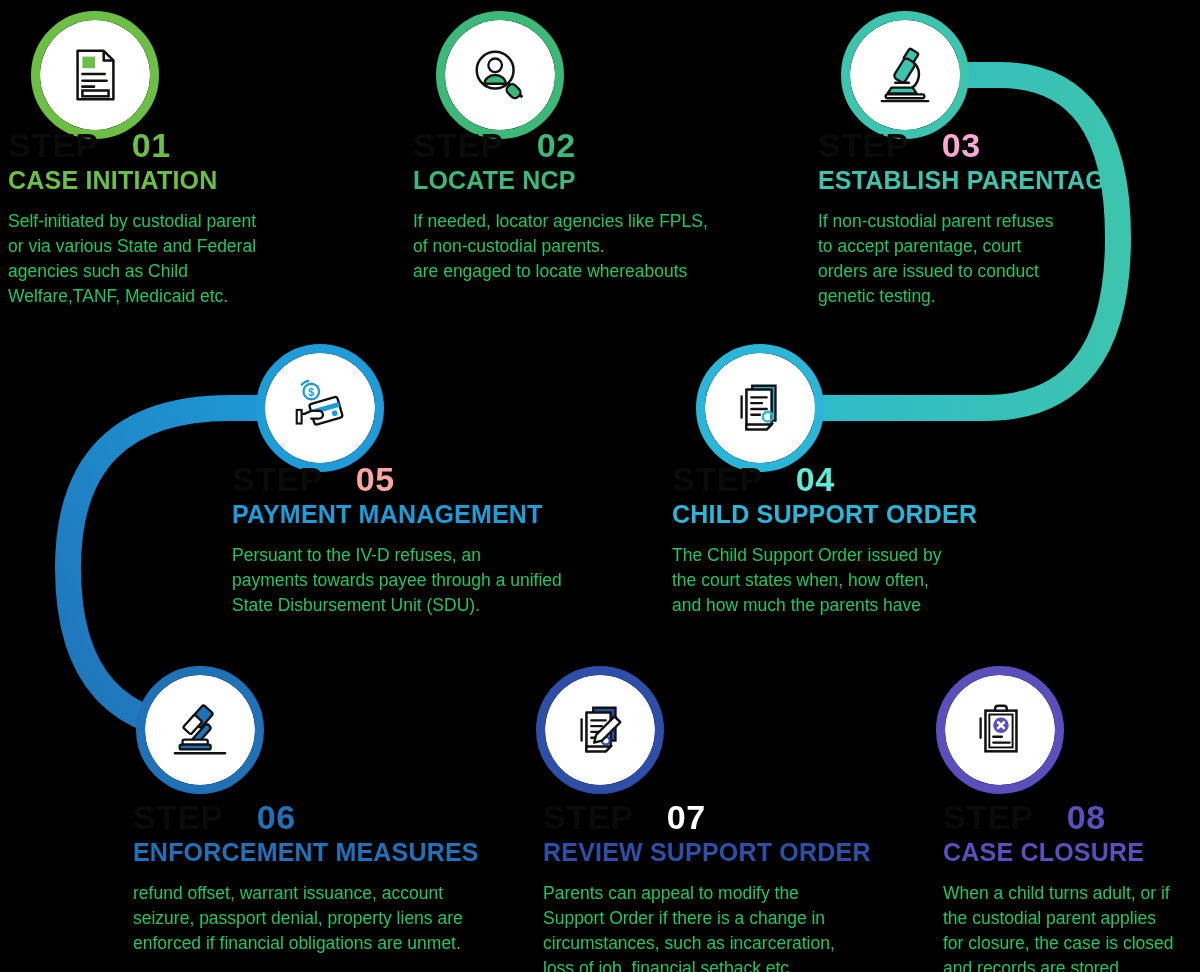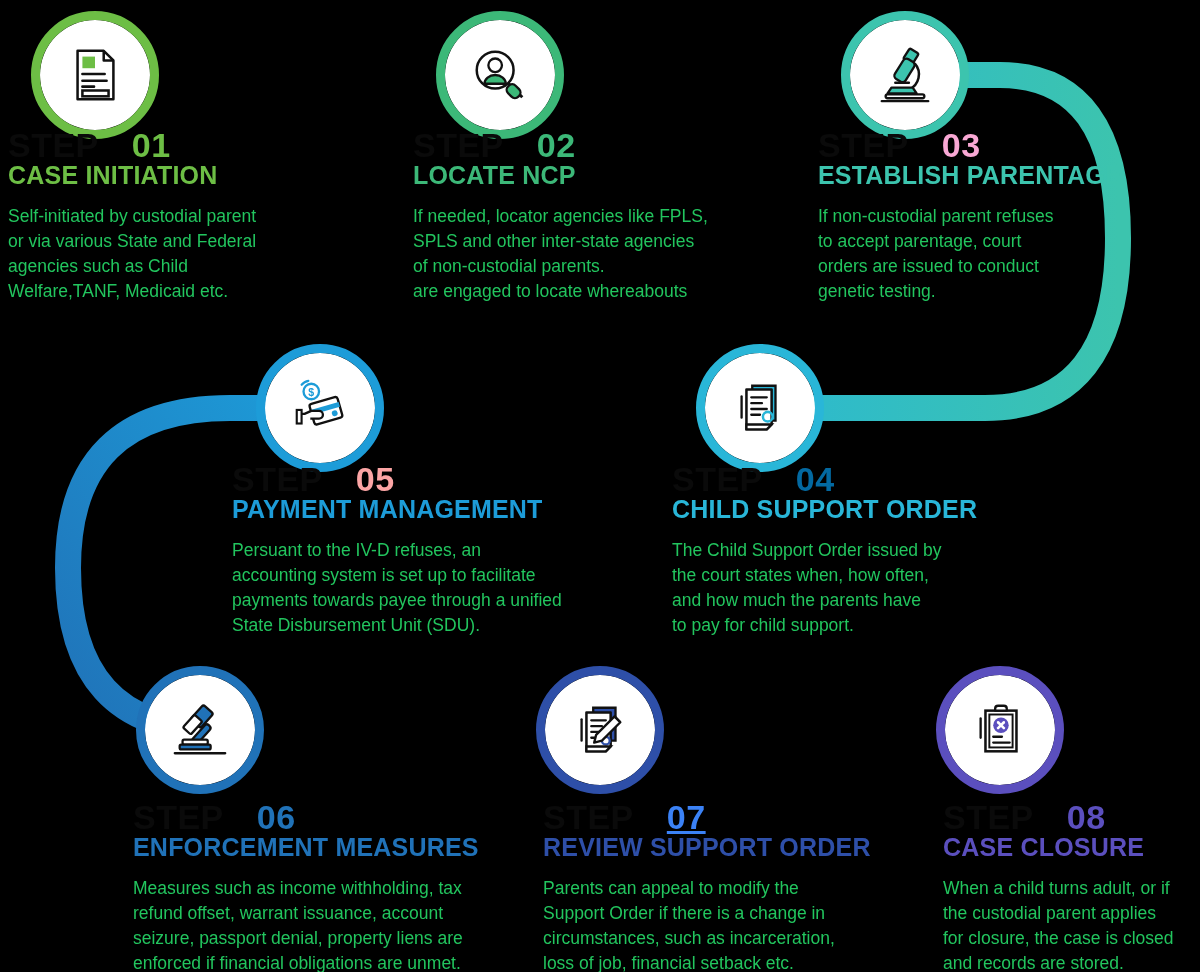--- a/index.html
+++ b/index.html
@@ -13,21 +13,21 @@
   .node .ring{position:absolute;left:-9px;top:-9px;width:128px;height:128px;border-radius:50%;
         box-sizing:border-box;border:9px solid #000;}
   .node .glyph{position:relative;width:62px;height:62px;z-index:2;}
 
   .block{position:absolute;z-index:6;}
   .steprow{display:flex;align-items:baseline;gap:9px;line-height:1;}
   .stepword{font-size:34px;font-weight:bold;letter-spacing:.5px;color:#0a0a0a;
             font-family:"Liberation Sans",sans-serif;}
   .stepnum{font-size:34px;font-weight:bold;letter-spacing:.5px;
            font-family:"Liberation Sans",sans-serif;margin-left:24px;}
-  .title{font-size:25px;font-weight:bold;letter-spacing:.2px;
+  .title{font-size:25px;font-weight:bold;letter-spacing:.2px;margin-top:5px;
          line-height:1.05;font-family:"Liberation Sans",sans-serif;}
   .desc{font-size:17.5px;color:#22c55e;line-height:1.42;margin-top:16px;
         font-family:"Liberation Sans",sans-serif;}
   .desc div{white-space:nowrap;}
 </style>
 </head>
 <body>
 
 <div id="stage">
 
@@ -116,21 +116,20 @@
     </svg>
   </div>
   <div class="block" style="left:413px;top:128px;width:400px;">
     <div class="steprow">
       <span class="stepword">STEP</span>
       <span class="stepnum" style="color:#3CB878;">02</span>
     </div>
     <div class="title" style="color:#3CB878;">LOCATE NCP</div>
     <div class="desc">
       <div>If needed, locator agencies like FPLS,</div>
-      <div>SPLS and other inter-state agencies</div>
       <div>of non-custodial parents.</div>
       <div>are engaged to locate whereabouts</div>
     </div>
   </div>
 
   <div class="node" style="left:850px;top:20px;">
     <div class="ring" style="border-color:#3CC4AE;"></div>
     <svg class="glyph" viewBox="0 0 64 64">
       <rect x="33" y="6" width="11" height="13" rx="2" transform="rotate(32 38 12)" fill="#3CC4AE" stroke="#111" stroke-width="2.4"></rect>
       <rect x="25" y="15" width="13" height="24" rx="4" transform="rotate(32 31 27)" fill="#3CC4AE" stroke="#111" stroke-width="2.4"></rect>
@@ -167,28 +166,27 @@
         <line x1="23" y1="39" x2="32" y2="39"></line>
       </g>
       <circle cx="40" cy="41" r="5" fill="none" stroke="#29B6D8" stroke-width="2.6"></circle>
       <path d="M18 49 h26 l-5 5 H18 Z" fill="#fff" stroke="#111" stroke-width="2.4"></path>
       <line x1="13" y1="20" x2="13" y2="42" stroke="#111" stroke-width="2.4" stroke-linecap="round"></line>
     </svg>
   </div>
   <div class="block" style="left:672px;top:462px;width:400px;">
     <div class="steprow">
       <span class="stepword">STEP</span>
-      <span class="stepnum" style="color:#0369a1;">04</span>
+      <span class="stepnum" style="color:#5eead4;">04</span>
     </div>
     <div class="title" style="color:#29B6D8;">CHILD SUPPORT ORDER</div>
     <div class="desc">
       <div>The Child Support Order issued by</div>
       <div>the court states when, how often,</div>
       <div>and how much the parents have</div>
-      <div>to pay for child support.</div>
     </div>
   </div>
 
   <div class="node" style="left:265px;top:353px;">
     <div class="ring" style="border-color:#1D9CD8;"></div>
     <svg class="glyph" viewBox="0 0 64 64">
       <circle cx="23" cy="15" r="8" fill="#fff" stroke="#1D9CD8" stroke-width="2.4"></circle>
       <text x="23" y="20" font-size="11" font-weight="bold" fill="#1D9CD8" text-anchor="middle" font-family="Liberation Sans, sans-serif">$</text>
       <path d="M13 8 a11 11 0 0 1 7 -4" fill="none" stroke="#1D9CD8" stroke-width="2.2" stroke-linecap="round"></path>
       <g transform="rotate(-16 38 38)">
@@ -201,21 +199,20 @@
     </svg>
   </div>
   <div class="block" style="left:232px;top:462px;width:420px;">
     <div class="steprow">
       <span class="stepword">STEP</span>
       <span class="stepnum" style="color:#fca5a5;">05</span>
     </div>
     <div class="title" style="color:#1D9CD8;">PAYMENT MANAGEMENT</div>
     <div class="desc">
       <div>Persuant to the IV-D refuses, an</div>
-      <div>accounting system is set up to facilitate</div>
       <div>payments towards payee through a unified</div>
       <div>State Disbursement Unit (SDU).</div>
     </div>
   </div>
 
   <div class="node" style="left:145px;top:675px;">
     <div class="ring" style="border-color:#2072B8;"></div>
     <svg class="glyph" viewBox="0 0 64 64">
       <rect x="27" y="8" width="14" height="20" rx="2.5" transform="rotate(42 34 18)" fill="#2072B8" stroke="#111" stroke-width="2.4"></rect>
       <rect x="19" y="17" width="11" height="18" rx="2" transform="rotate(42 24 26)" fill="#fff" stroke="#111" stroke-width="2.4"></rect>
@@ -225,21 +222,20 @@
       <line x1="6" y1="56" x2="58" y2="56" stroke="#111" stroke-width="2.4" stroke-linecap="round"></line>
     </svg>
   </div>
   <div class="block" style="left:133px;top:800px;width:430px;">
     <div class="steprow">
       <span class="stepword">STEP</span>
       <span class="stepnum" style="color:#2072B8;">06</span>
     </div>
     <div class="title" style="color:#2072B8;">ENFORCEMENT MEASURES</div>
     <div class="desc">
-      <div>Measures such as income withholding, tax</div>
       <div>refund offset, warrant issuance, account</div>
       <div>seizure, passport denial, property liens are</div>
       <div>enforced if financial obligations are unmet.</div>
     </div>
   </div>
 
   <div class="node" style="left:545px;top:675px;">
     <div class="ring" style="border-color:#2E4FA8;"></div>
     <svg class="glyph" viewBox="0 0 64 64">
       <path d="M25 9 h23 v34 h-23 Z" fill="#2E4FA8" stroke="#111" stroke-width="2.4"></path>
@@ -253,21 +249,21 @@
       <circle cx="38" cy="43" r="4" fill="none" stroke="#2E4FA8" stroke-width="2.4"></circle>
       <path d="M18 49 h25 l-5 5 H18 Z" fill="#fff" stroke="#111" stroke-width="2.4"></path>
       <path d="M47 18 l6 6 -19 19 -8 2 2 -8 Z" fill="#fff" stroke="#111" stroke-width="2.4" stroke-linejoin="round"></path>
       <path d="M47 18 l6 6" stroke="#111" stroke-width="2.4"></path>
       <line x1="13" y1="21" x2="13" y2="43" stroke="#111" stroke-width="2.4" stroke-linecap="round"></line>
     </svg>
   </div>
   <div class="block" style="left:543px;top:800px;width:400px;">
     <div class="steprow">
       <span class="stepword">STEP</span>
-      <span class="stepnum" style="color:#3b82f6;text-decoration:underline;">07</span>
+      <span class="stepnum" style="color:#ffffff;">07</span>
     </div>
     <div class="title" style="color:#2E4FA8;">REVIEW SUPPORT ORDER</div>
     <div class="desc">
       <div>Parents can appeal to modify the</div>
       <div>Support Order if there is a change in</div>
       <div>circumstances, such as incarceration,</div>
       <div>loss of job, financial setback etc.</div>
     </div>
   </div>
 

